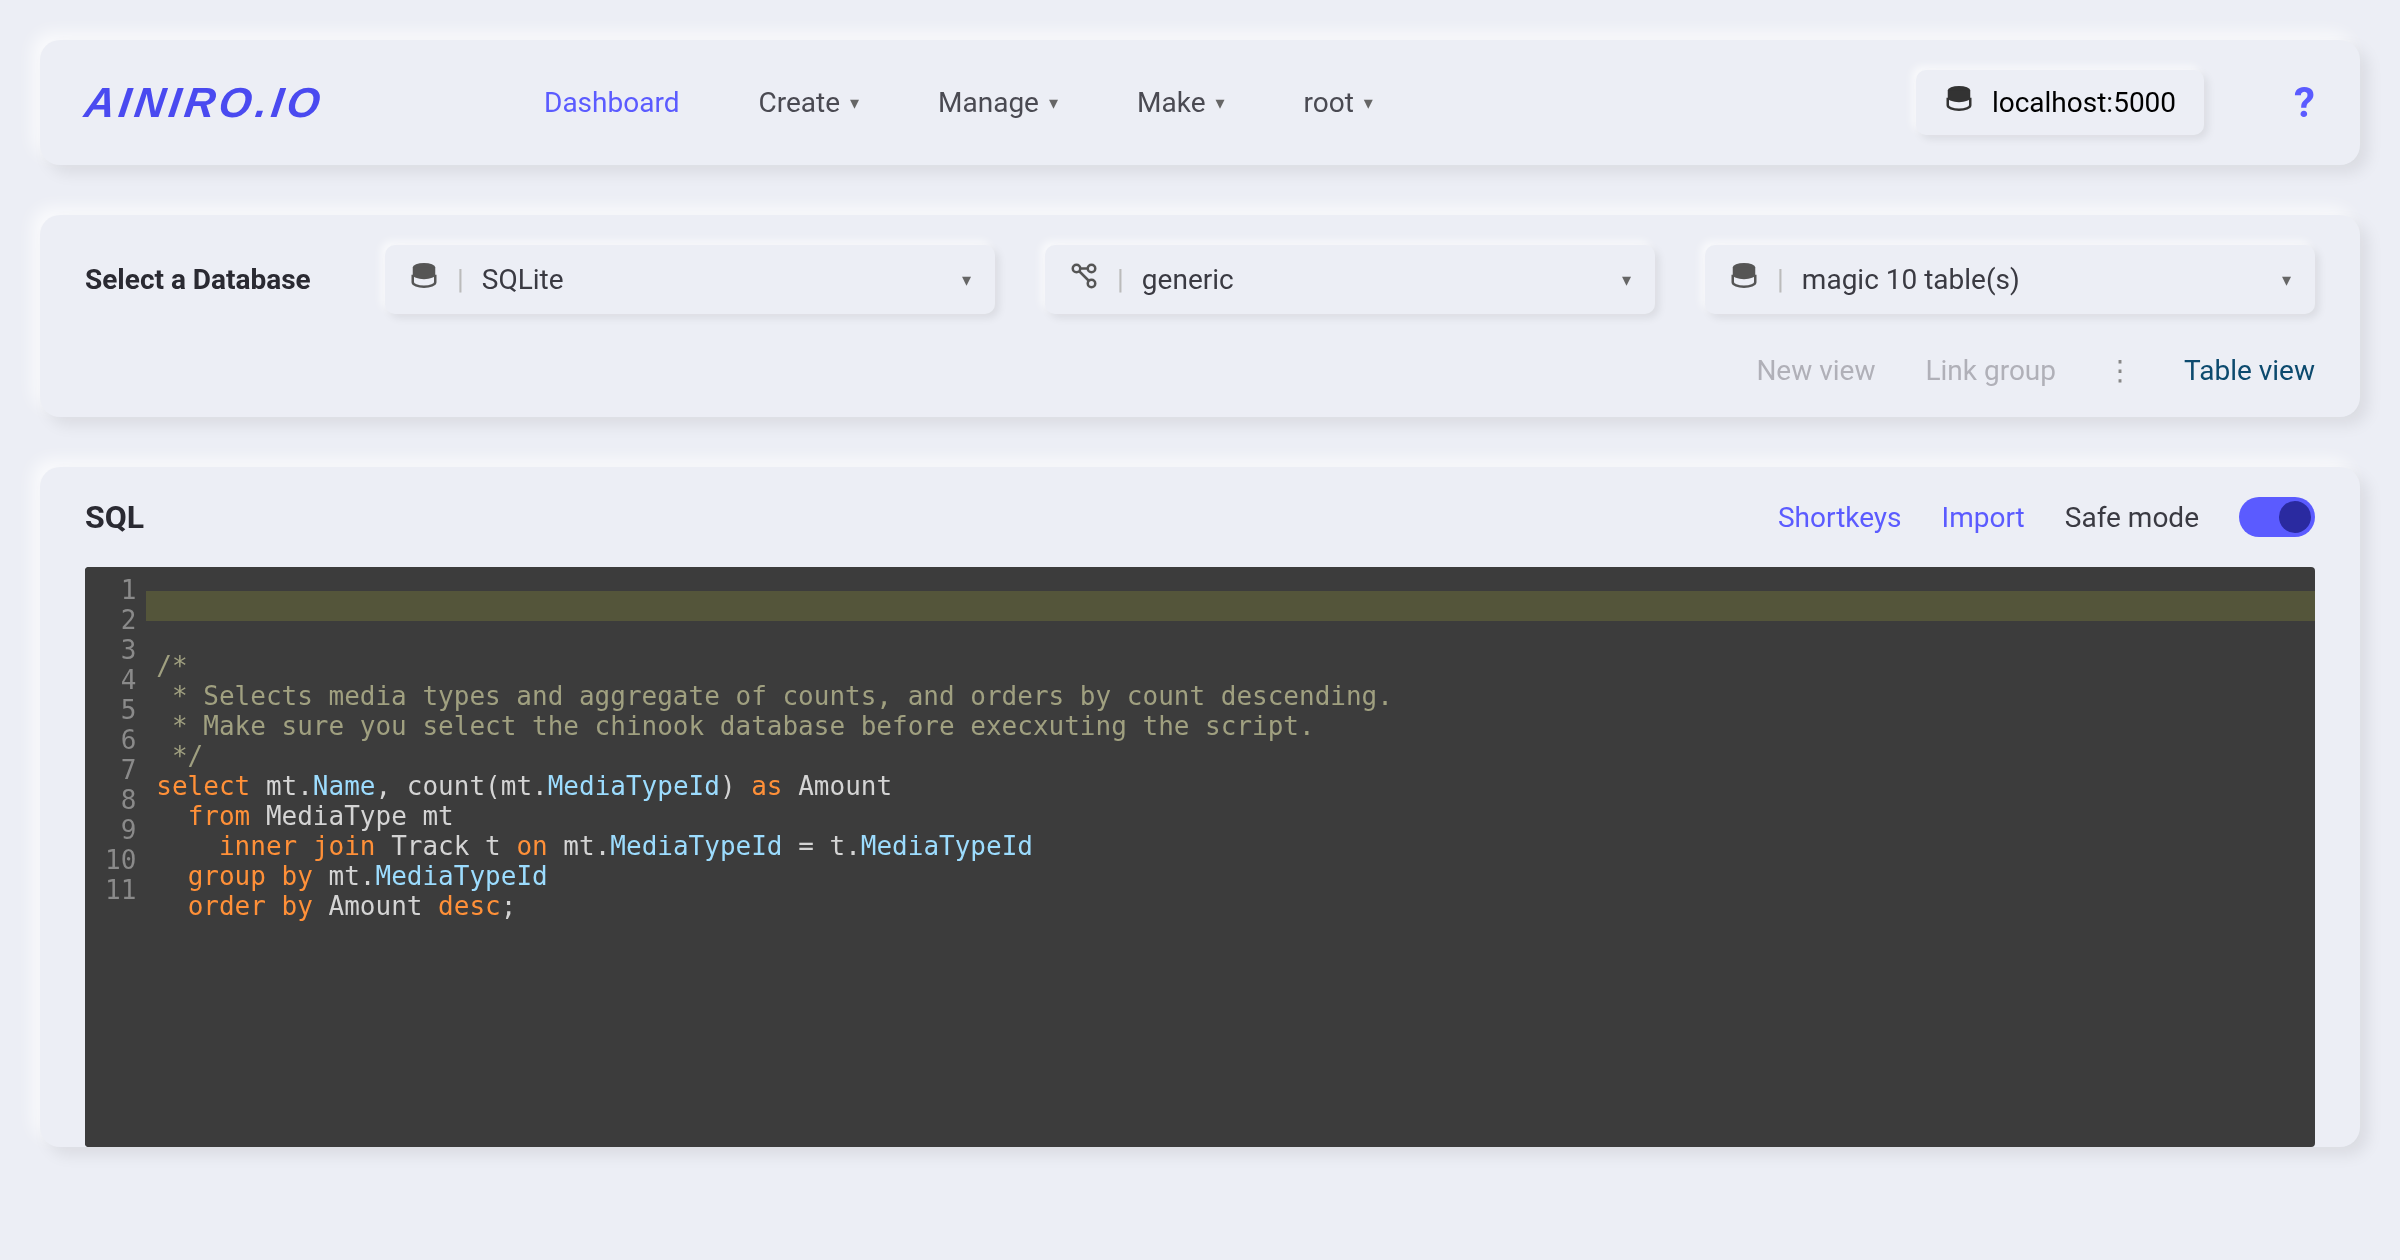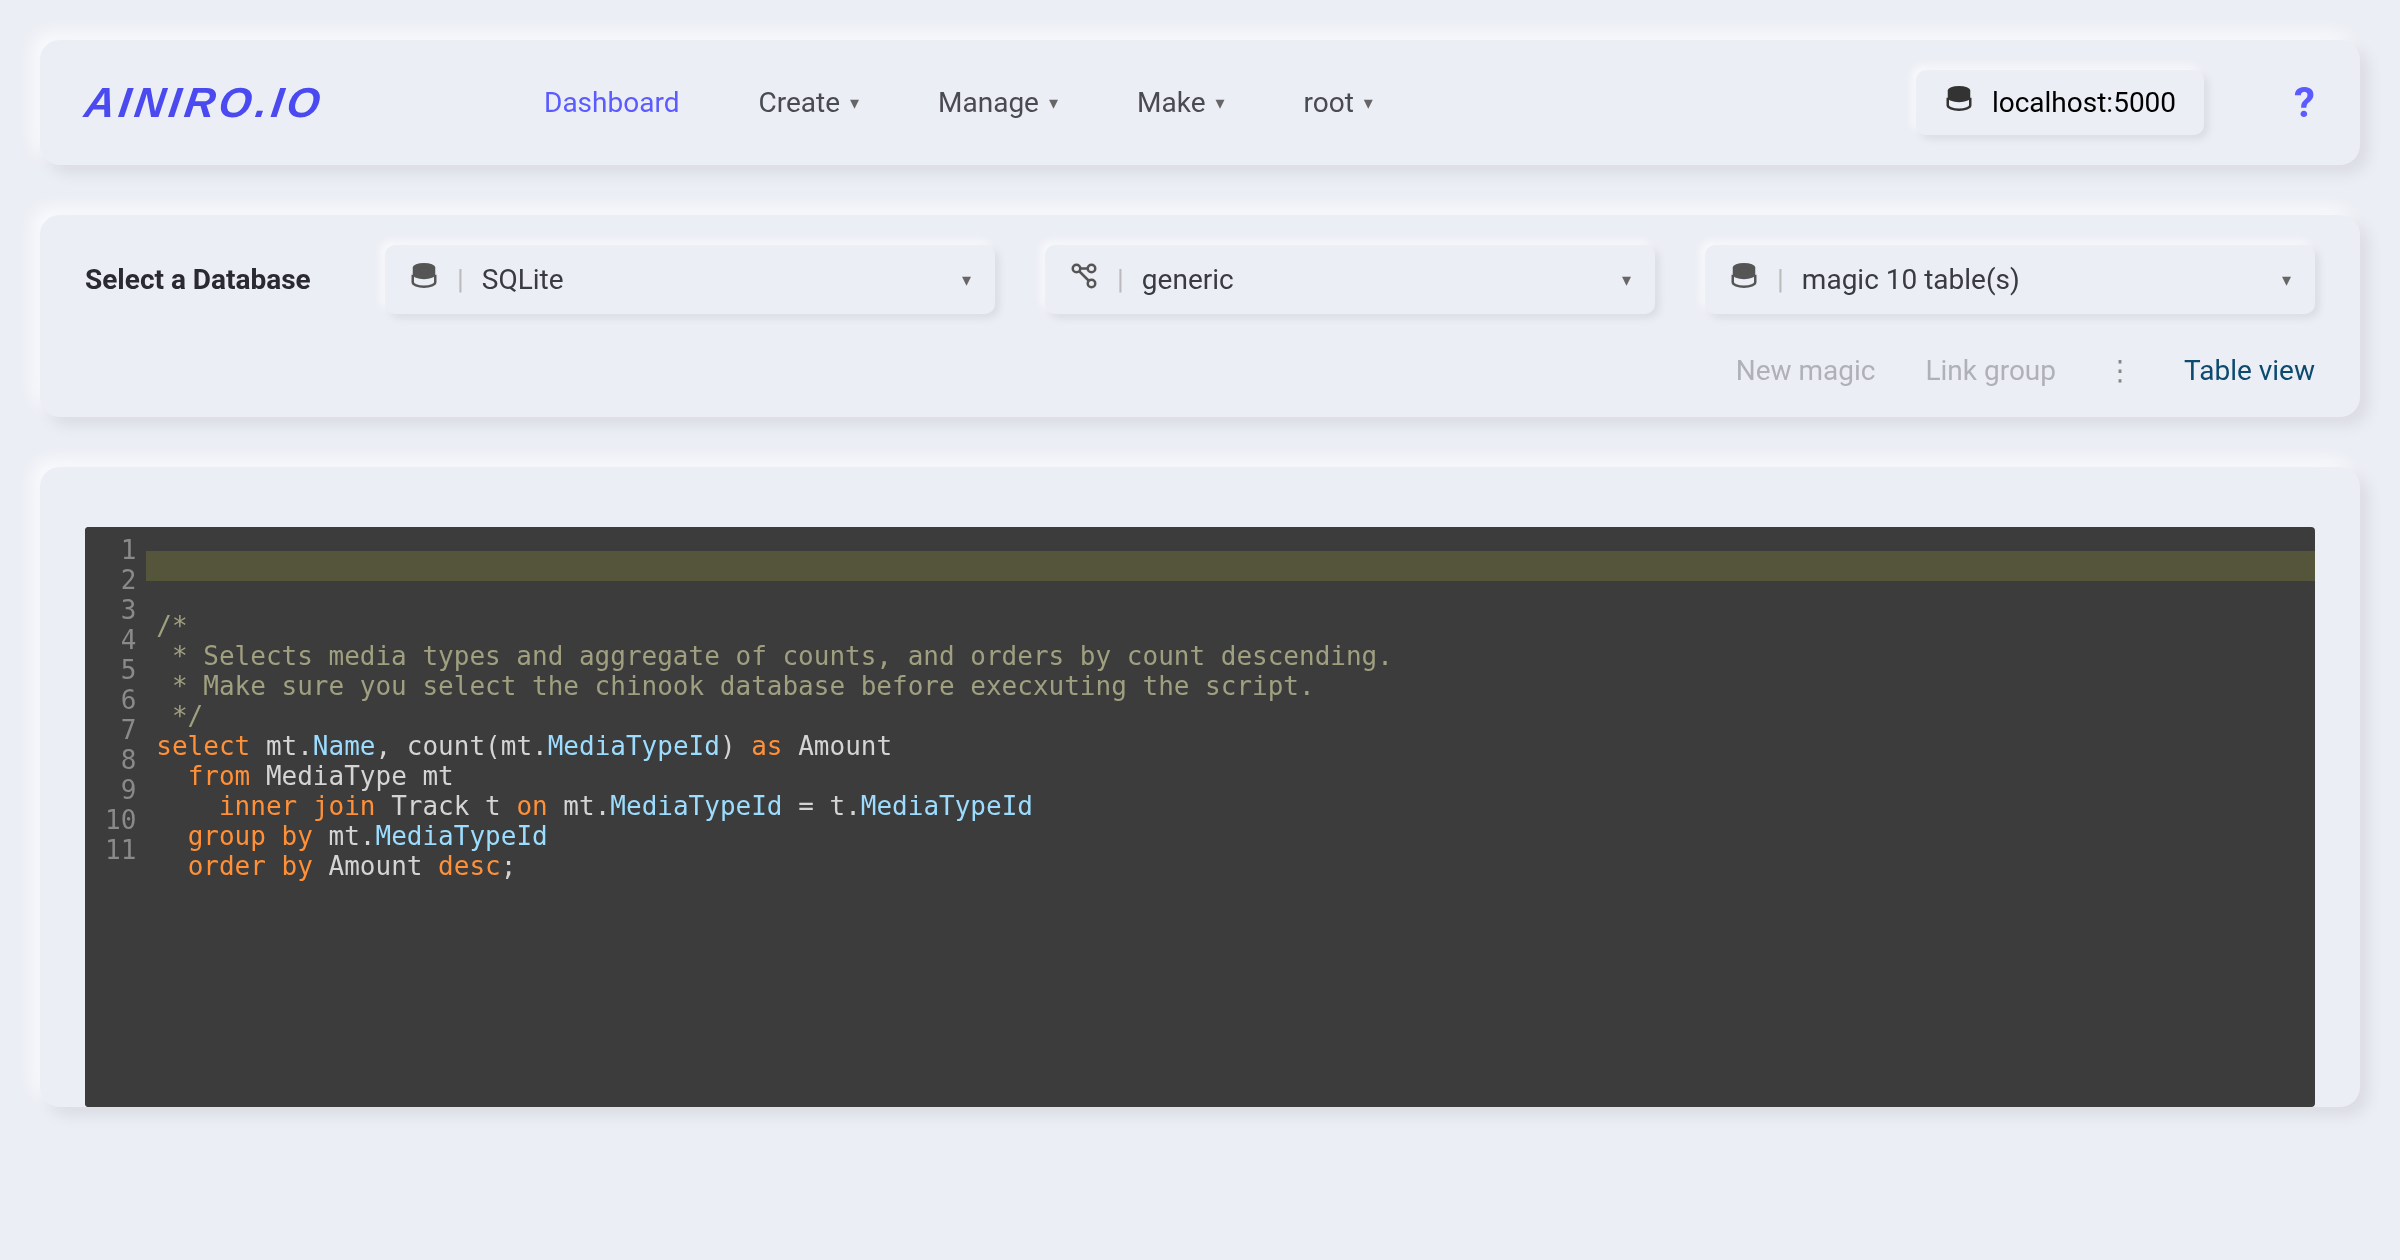--- a/index.html
+++ b/index.html
@@ -149,28 +149,35 @@
             <ellipse cx="12" cy="5" rx="9" ry="3.5"></ellipse>
             <path d="M3 5v6c0 1.9 4 3.5 9 3.5s9-1.6 9-3.5V5"></path>
             <path d="M3 11v6c0 1.9 4 3.5 9 3.5s9-1.6 9-3.5v-6" fill="none" stroke="#555" stroke-width="2"></path>
           </svg></span>
       <span class="sep">|</span>
       <span class="val">magic 10 table(s)</span>
       <span class="chevron">▾</span>
     </div>
   </div>
   <div class="action-row">
-    <span class="action-disabled">New magic</span>
+    <span class="action-disabled">New view</span>
     <span class="action-disabled">Link group</span>
     <span class="dots">⋮</span>
     <span class="action-link">Table view</span>
   </div>
 </div>
 
 <div class="card sql-card">
+  <div class="sql-header">
+    <div class="sql-title">SQL</div>
+    <span class="sql-link">Shortkeys</span>
+    <span class="sql-link">Import</span>
+    <span class="safe-label">Safe mode</span>
+    <span class="toggle"></span>
+  </div>
   <div class="editor">
     <div class="gutter" id="gutter">1
 2
 3
 4
 5
 6
 7
 8
 9

